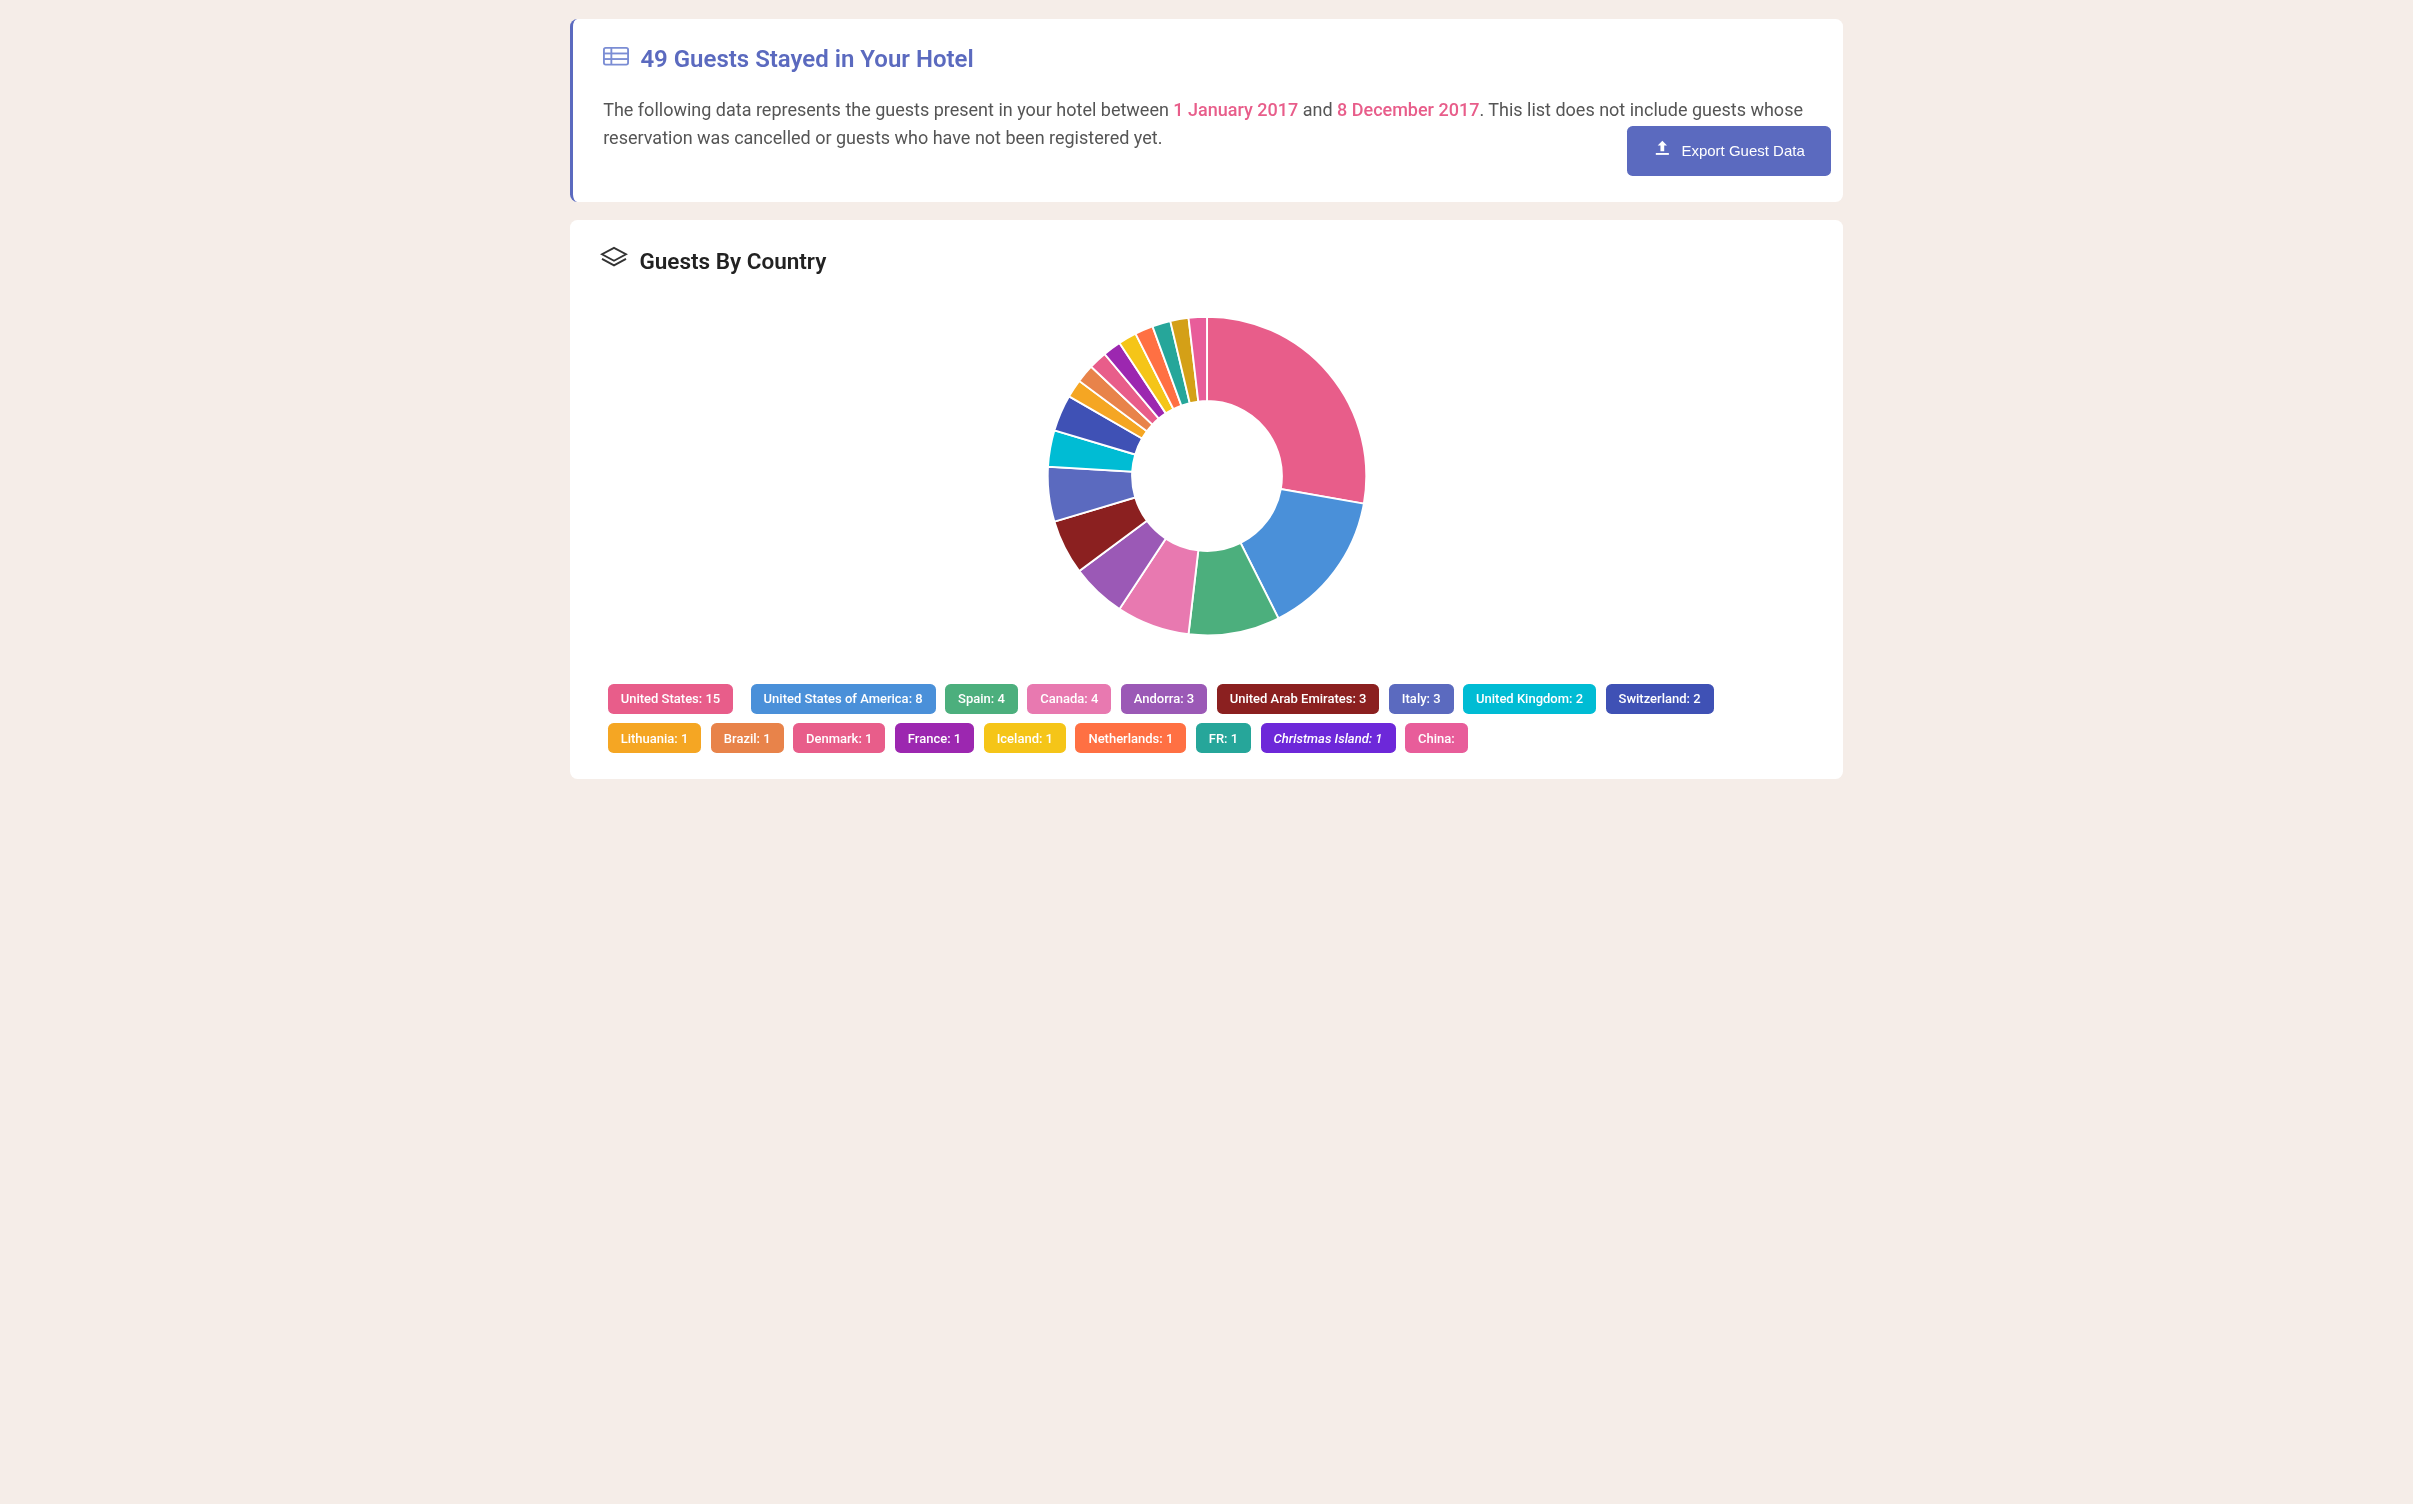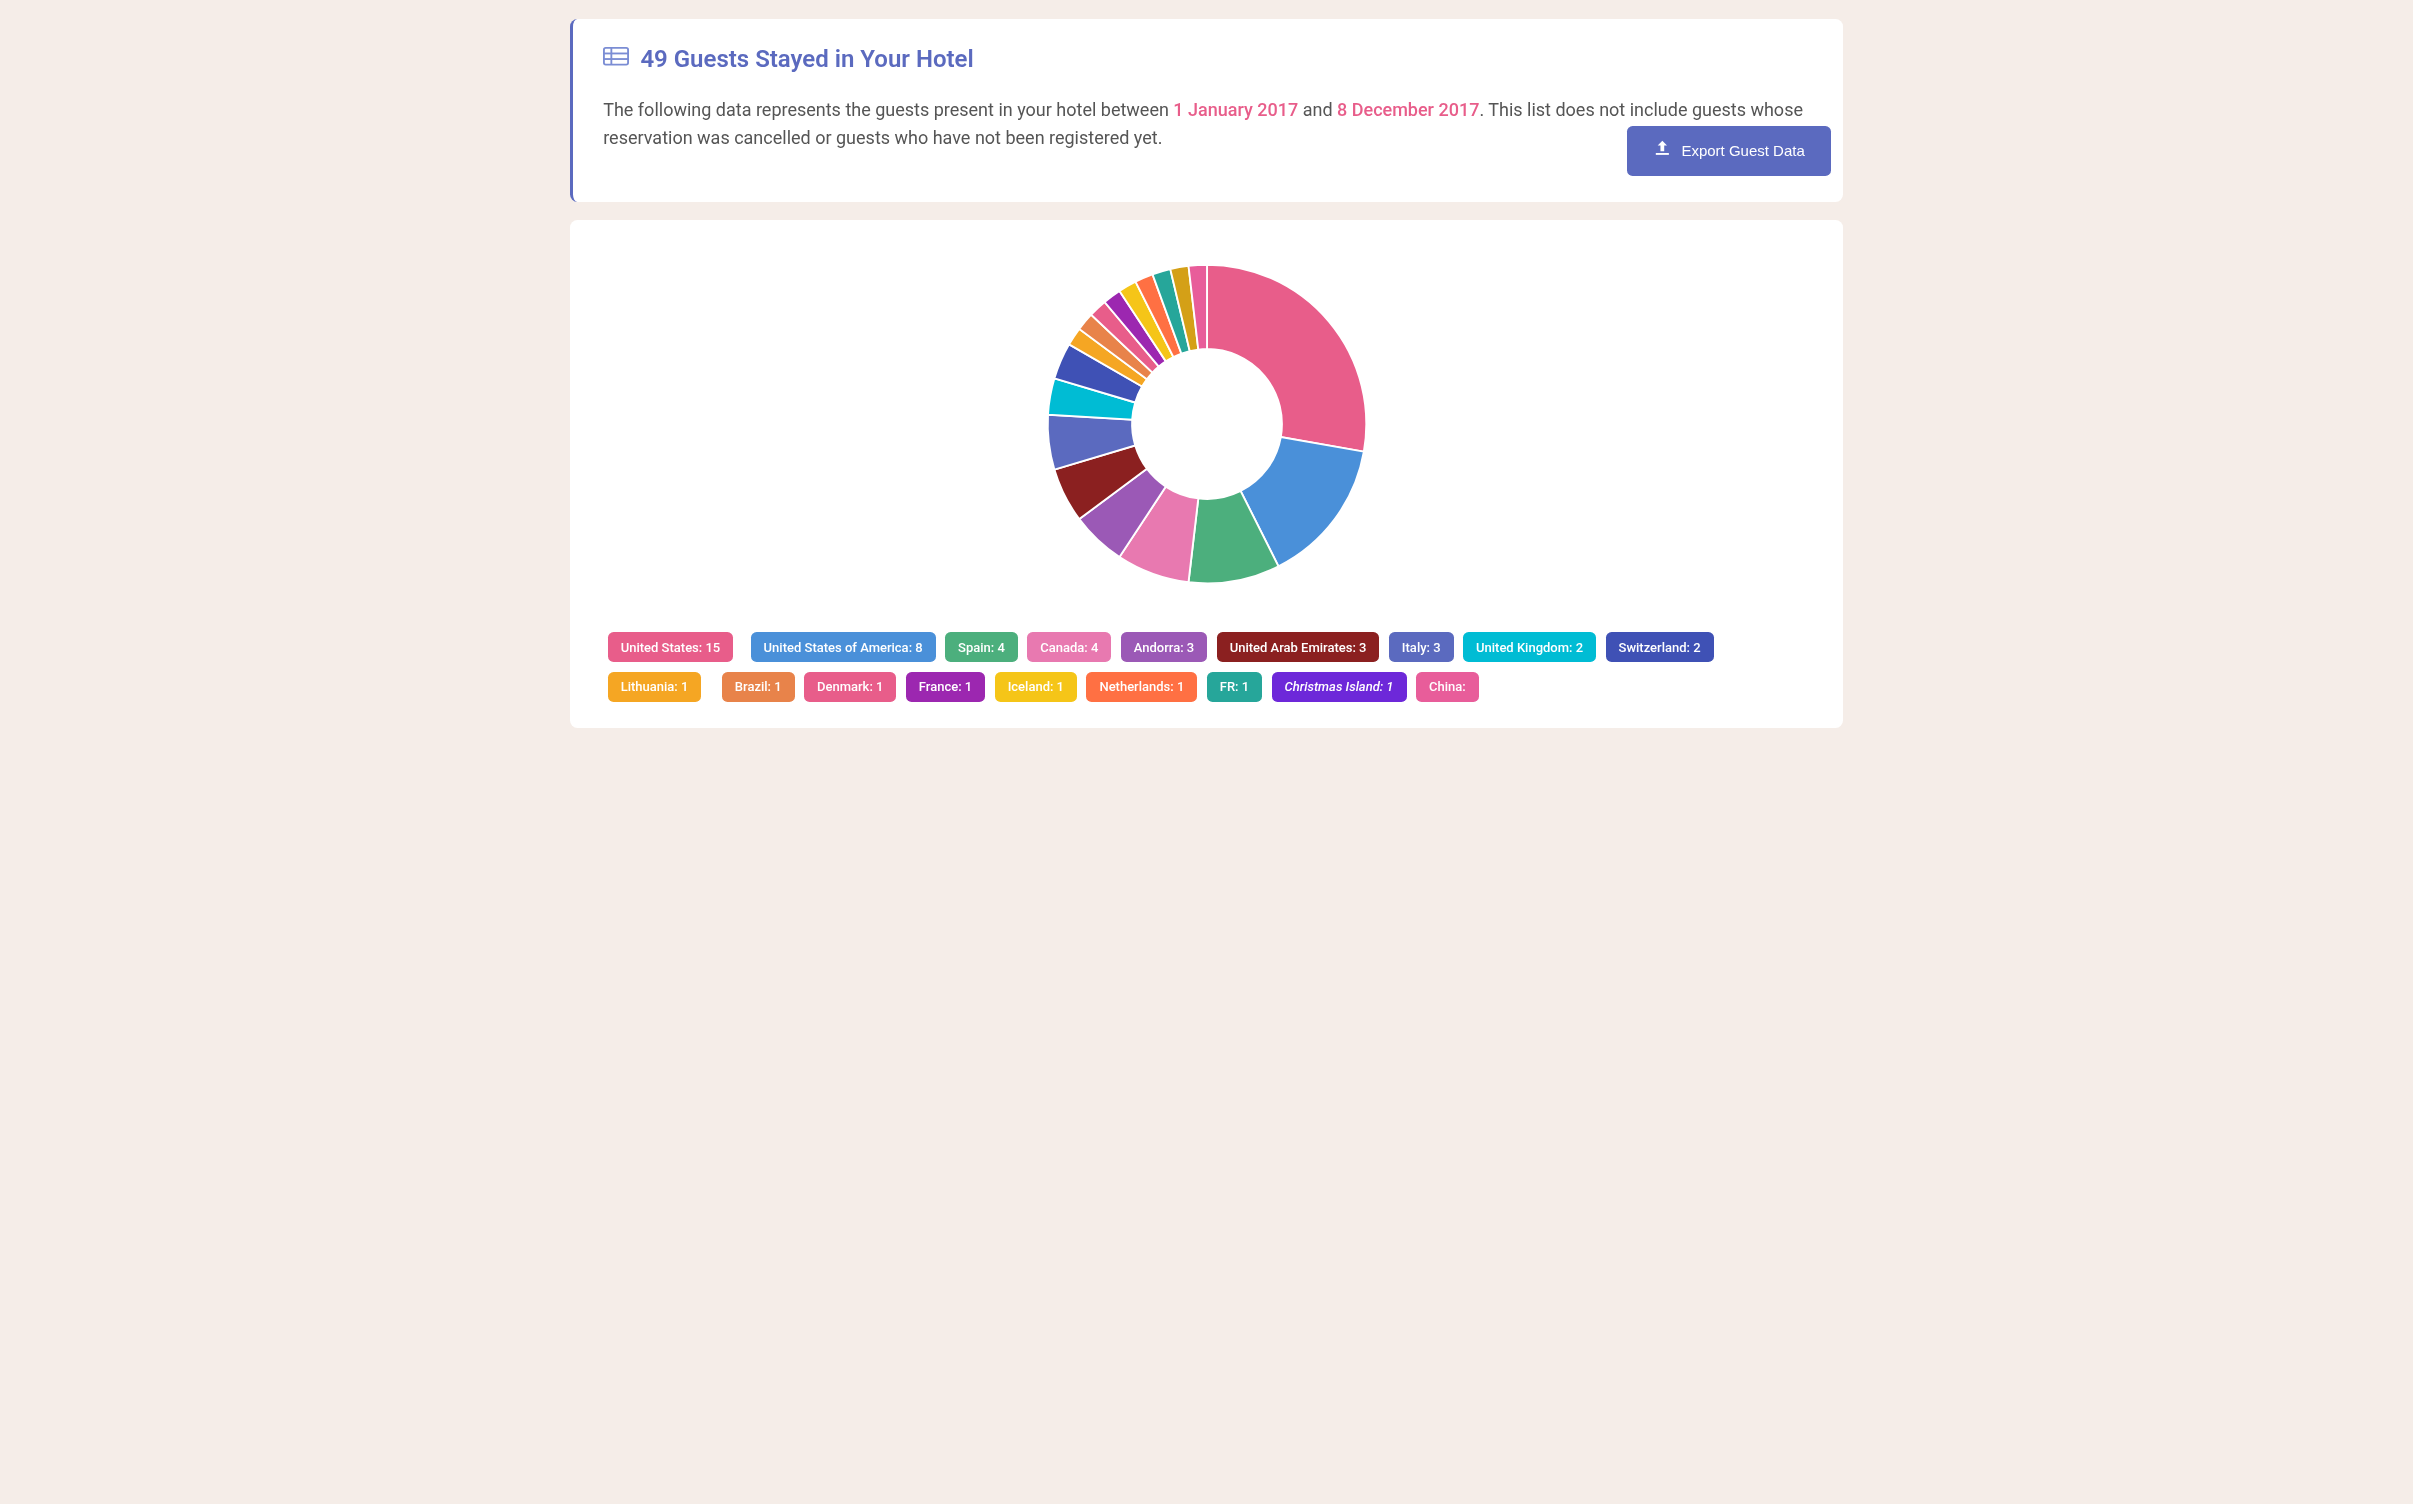--- a/index.html
+++ b/index.html
@@ -151,20 +151,29 @@
         <svg width="18.7" height="18.7" viewBox="0 0 20 20" fill="currentColor">
           <path d="M10 2l-5 5h3v6h4V7h3l-5-5z"></path>
           <path d="M3 15v2h14v-2H3z"></path>
         </svg>
       </span>
       <span>Export Guest Data</span>
     </button>
   </div>
 
   <div class="country-card">
+    <div class="country-title-row">
+      <span class="layers-icon">
+        <svg width="28" height="24" viewBox="0 0 30 26" fill="none" xmlns="http://www.w3.org/2000/svg">
+          <path d="M15 2L28 9L15 16L2 9L15 2Z" stroke="#333" stroke-width="2" fill="none"></path>
+          <path d="M2 14L15 21L28 14" stroke="#333" stroke-width="2" fill="none"></path>
+        </svg>
+      </span>
+      <h2 class="country-title">Guests By Country</h2>
+    </div>
 
     <div class="chart-container">
       <svg id="donut-chart" width="356" height="356" viewBox="0 0 380 380">
 
       <path d="M 190 20 A 170 170 0 0 1 357.4173180120754 219.52019020337815 L 268.78462024097666 203.89185421335443 A 80 80 0 0 0 190 110 Z" fill="#e85d8a" stroke="#fff" stroke-width="2"></path>
           <path d="M 357.4173180120754 219.52019020337815 A 170 170 0 0 1 266.2958606340786 341.91754885498005 L 225.90393441603698 261.49061122587295 A 80 80 0 0 0 268.78462024097666 203.89185421335443 Z" fill="#4a90d9" stroke="#fff" stroke-width="2"></path>
           <path d="M 266.2958606340786 341.91754885498005 A 170 170 0 0 1 170.26420459871088 358.8505208161303 L 180.71256686998157 269.45906861935543 A 80 80 0 0 0 225.90393441603698 261.49061122587295 Z" fill="#4caf7d" stroke="#fff" stroke-width="2"></path>
           <path d="M 170.26420459871088 358.8505208161303 A 170 170 0 0 1 96.58347372796298 332.0329279401992 L 146.03928175433552 256.8390249130349 A 80 80 0 0 0 180.71256686998157 269.45906861935543 Z" fill="#e879b0" stroke="#fff" stroke-width="2"></path>
           <path d="M 96.58347372796298 332.0329279401992 A 170 170 0 0 1 53.63905723164254 291.5169605894737 L 125.83014457959649 237.7726873362229 A 80 80 0 0 0 146.03928175433552 256.8390249130349 Z" fill="#9b59b6" stroke="#fff" stroke-width="2"></path>
           <path d="M 53.63905723164254 291.5169605894737 A 170 170 0 0 1 27.1417829063669 238.75654956088533 L 113.36083901476088 212.94425861688723 A 80 80 0 0 0 125.83014457959649 237.7726873362229 Z" fill="#8b2020" stroke="#fff" stroke-width="2"></path>
@@ -188,21 +197,21 @@
     <div class="legend-badge" style="background-color: rgb(232, 93, 138);">United States: 15</div>
         <div class="legend-badge" style="background-color: rgb(74, 144, 217); margin-left: 8px;">United States of America: 8</div>
         <div class="legend-badge" style="background-color: rgb(76, 175, 125);">Spain: 4</div>
         <div class="legend-badge" style="background-color: rgb(232, 121, 176);">Canada: 4</div>
         <div class="legend-badge" style="background-color: rgb(155, 89, 182);">Andorra: 3</div>
         <div class="legend-badge" style="background-color: rgb(139, 32, 32);">United Arab Emirates: 3</div>
         <div class="legend-badge" style="background-color: rgb(91, 106, 191);">Italy: 3</div>
         <div class="legend-badge" style="background-color: rgb(0, 188, 212);">United Kingdom: 2</div>
         <div class="legend-badge" style="background-color: rgb(63, 81, 181);">Switzerland: 2</div>
         <div class="legend-badge" style="background-color: rgb(245, 166, 35);">Lithuania: 1</div>
-        <div class="legend-badge" style="background-color: rgb(232, 131, 74); margin-left: 11px;">Brazil: 1</div>
+        <div class="legend-badge" style="background-color: rgb(232, 131, 74);">Brazil: 1</div>
         <div class="legend-badge" style="background-color: rgb(232, 93, 138);">Denmark: 1</div>
         <div class="legend-badge" style="background-color: rgb(156, 39, 176);">France: 1</div>
         <div class="legend-badge" style="background-color: rgb(245, 197, 24);">Iceland: 1</div>
         <div class="legend-badge" style="background-color: rgb(255, 112, 67);">Netherlands: 1</div>
         <div class="legend-badge" style="background-color: rgb(38, 166, 154);">FR: 1</div>
         <div class="legend-badge" style="background-color: #6d28d9; font-style: italic;">Christmas Island: 1</div>
         <div class="legend-badge" style="background-color: rgb(232, 93, 154);">China:</div>
       </div>
   </div>
 </div>

